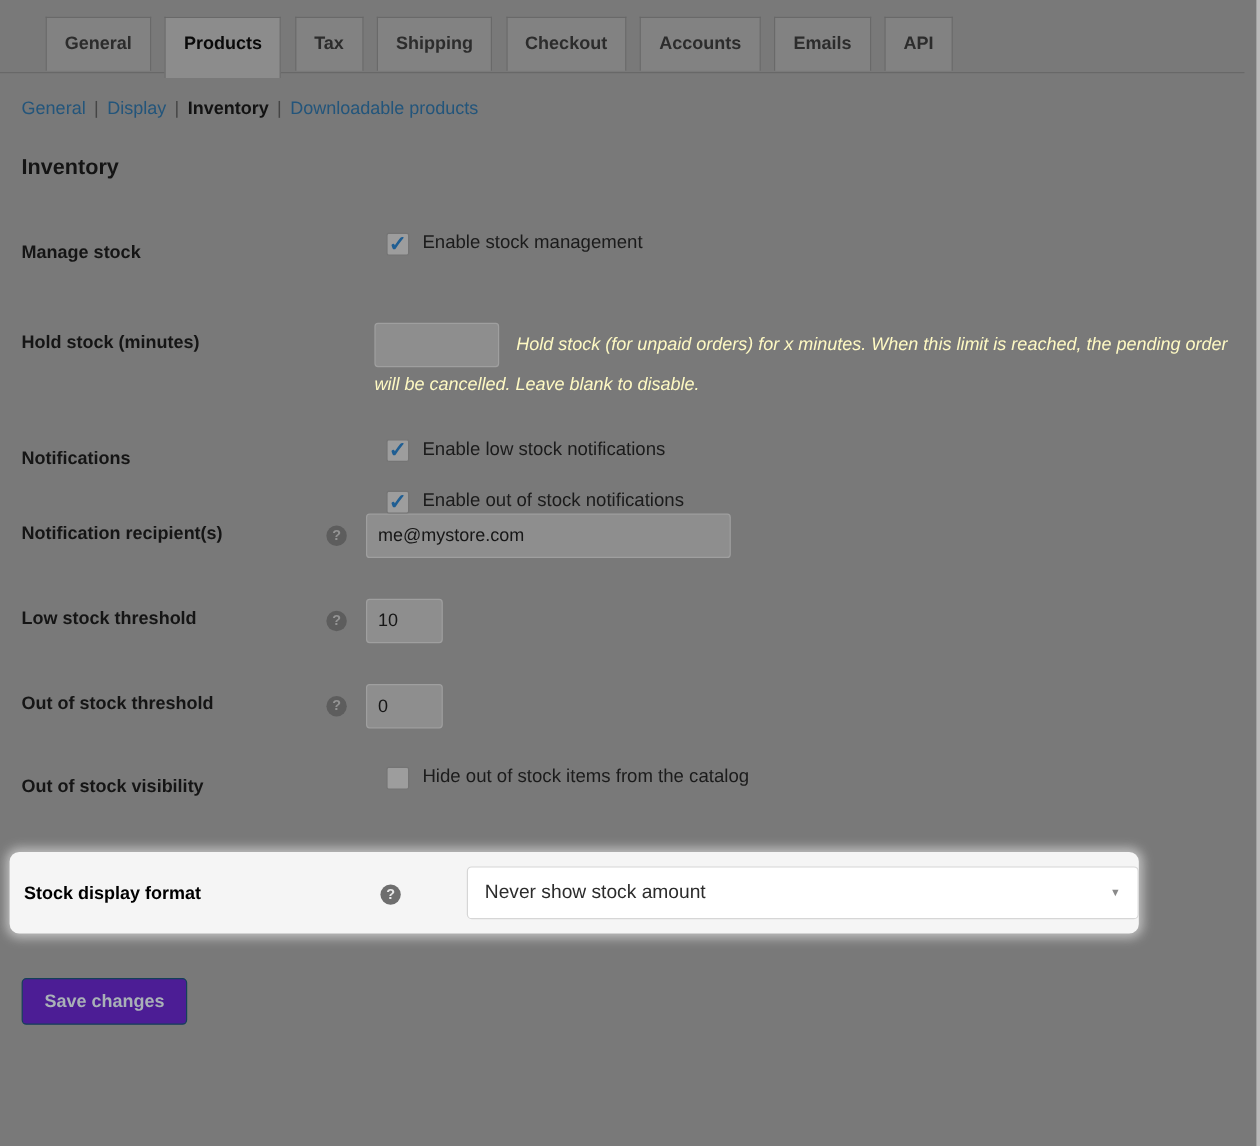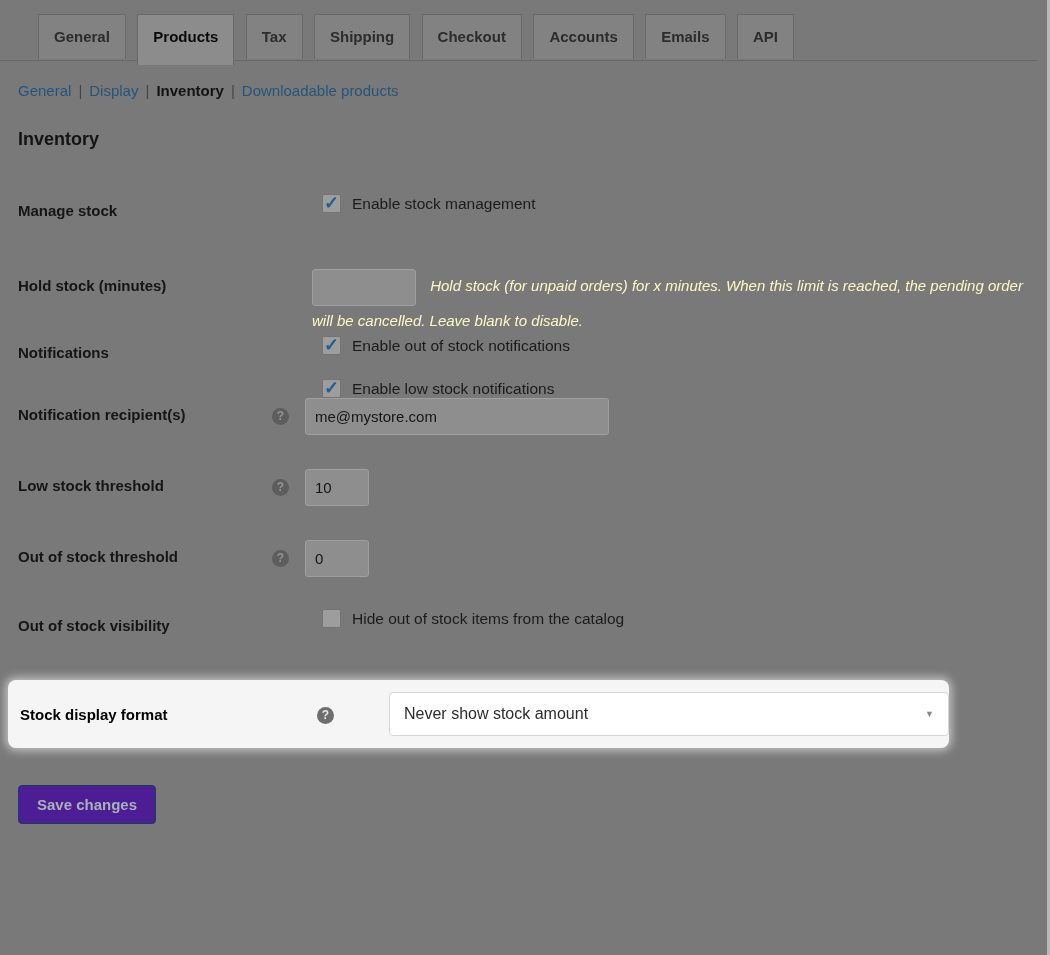--- a/index.html
+++ b/index.html
@@ -37,36 +37,36 @@
   .page-heading { margin:30px 0 0 18px; font-size:18px; font-weight:bold; color:#141414; }
 
   
   .row { display:flex; align-items:flex-start; }
   .row-label { width:272px; padding:8px 0 0 18px; flex:0 0 272px; font-size:15px; font-weight:bold; color:#151515; }
   .row-control { flex:1 1 auto; padding-right:12px; font-size:15px; }
   .row-control.indent { padding-left:50px; }
 
   .row-0 { margin-top:44px; }
   .row-1 { margin-top:50px; }
-  .row-2 { }
+  .row-2 { margin-top:30px; }
   .row-3 { }
   .row-4 { margin-top:34px; }
   .row-5 { margin-top:34px; }
   .row-6 { margin-top:32px; }
 
   
   .help-icon {
     display:inline-block; width:17px; height:17px; border-radius:50%;
     background:#5d5d5d; color:#949494; font-size:12px; font-weight:bold;
     text-align:center; line-height:17px; margin:10px 16px 0 0;
     vertical-align:top; cursor:pointer; flex:0 0 17px;
   }
 
   
-  .cb-line { display:flex; align-items:center; }
+  .cb-line { display:flex; align-items:flex-start; }
   .cb-line + .cb-line { margin-top:24px; }
   .wc-checkbox {
     width:19px; height:19px; background:#9d9d9d; border:1px solid #747474;
     border-radius:2px; display:inline-block; position:relative; cursor:pointer;
     flex:0 0 19px;
   }
   .wc-checkbox[data-checked="true"]::after {
     content:"✓"; position:absolute; left:1px; top:-3px;
     color:#1f5e93; font-size:18px; font-weight:bold;
   }
@@ -161,25 +161,25 @@
     </div>
   </div>
 </div>
 
 
 <div class="row row-2">
   <div class="row-label">Notifications</div>
   <div class="row-control indent">
     <div class="cb-line">
       <span class="wc-checkbox" data-checked="true"></span>
+      <span class="cb-text">Enable low stock notifications</span>
+    </div>
+    <div class="cb-line">
+      <span class="wc-checkbox" data-checked="true"></span>
       <span class="cb-text">Enable out of stock notifications</span>
-    </div>
-    <div class="cb-line">
-      <span class="wc-checkbox" data-checked="true"></span>
-      <span class="cb-text">Enable low stock notifications</span>
     </div>
   </div>
 </div>
 
 
 <div class="row row-3">
   <div class="row-label">Notification recipient(s)</div>
   <div class="row-control with-help">
     <span class="help-icon">?</span>
     <input class="wc-input w-lg" type="text" value="me@mystore.com" style="">

